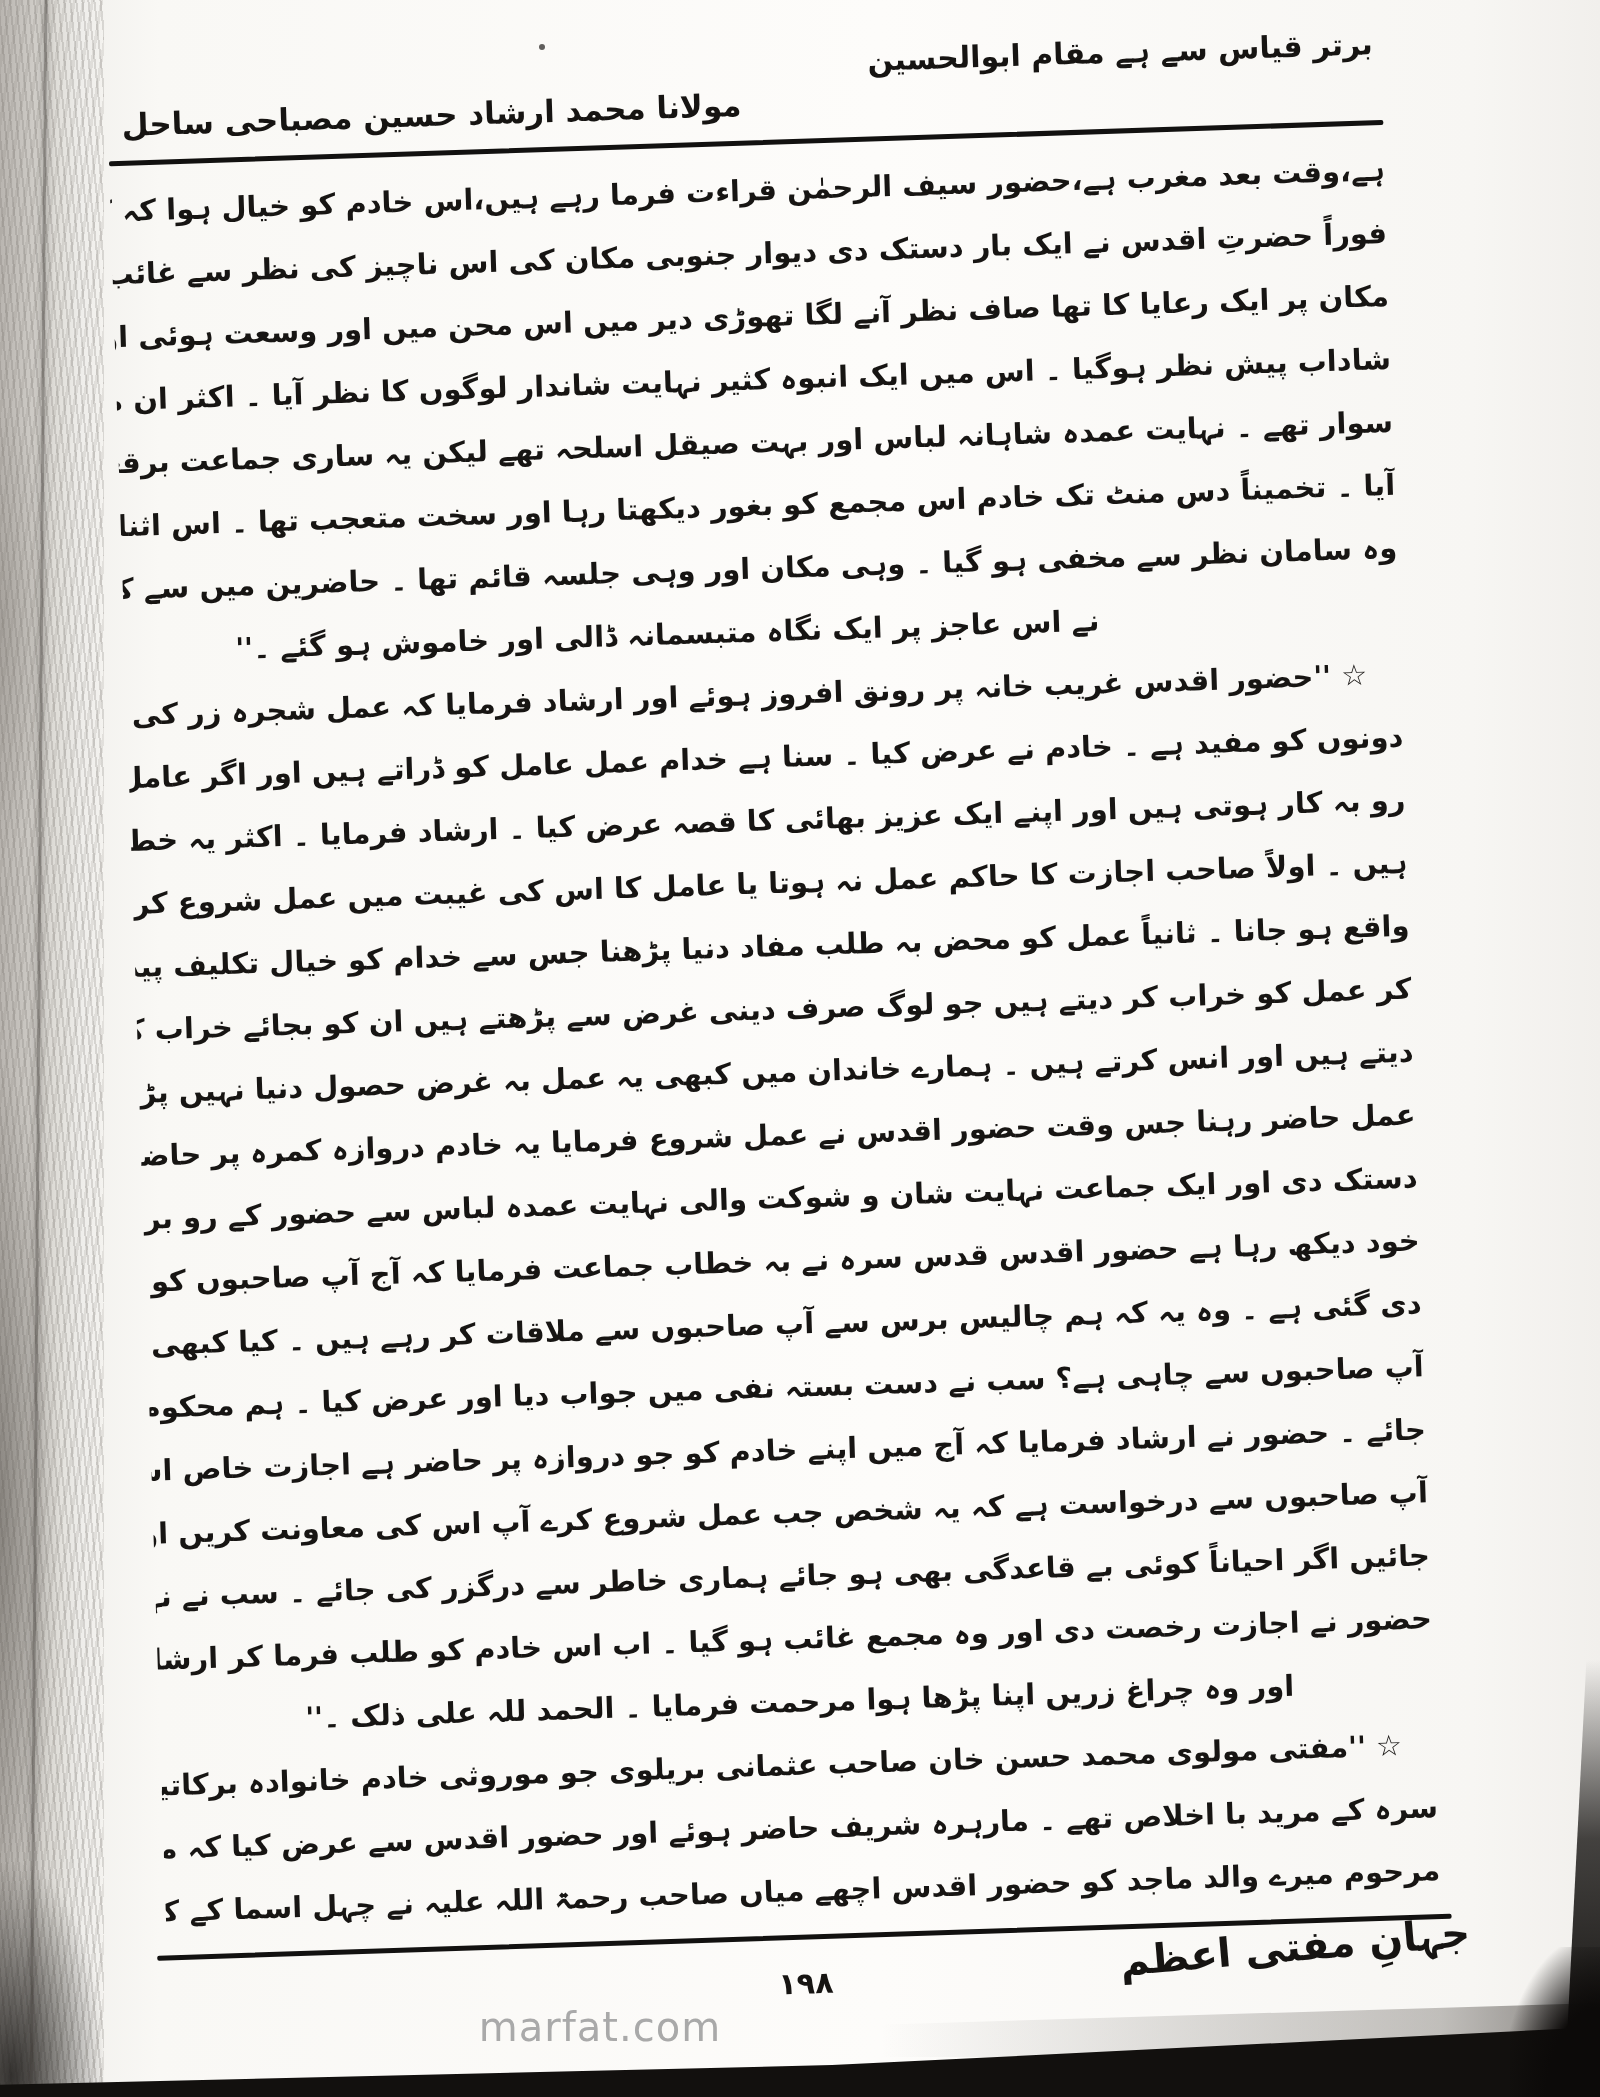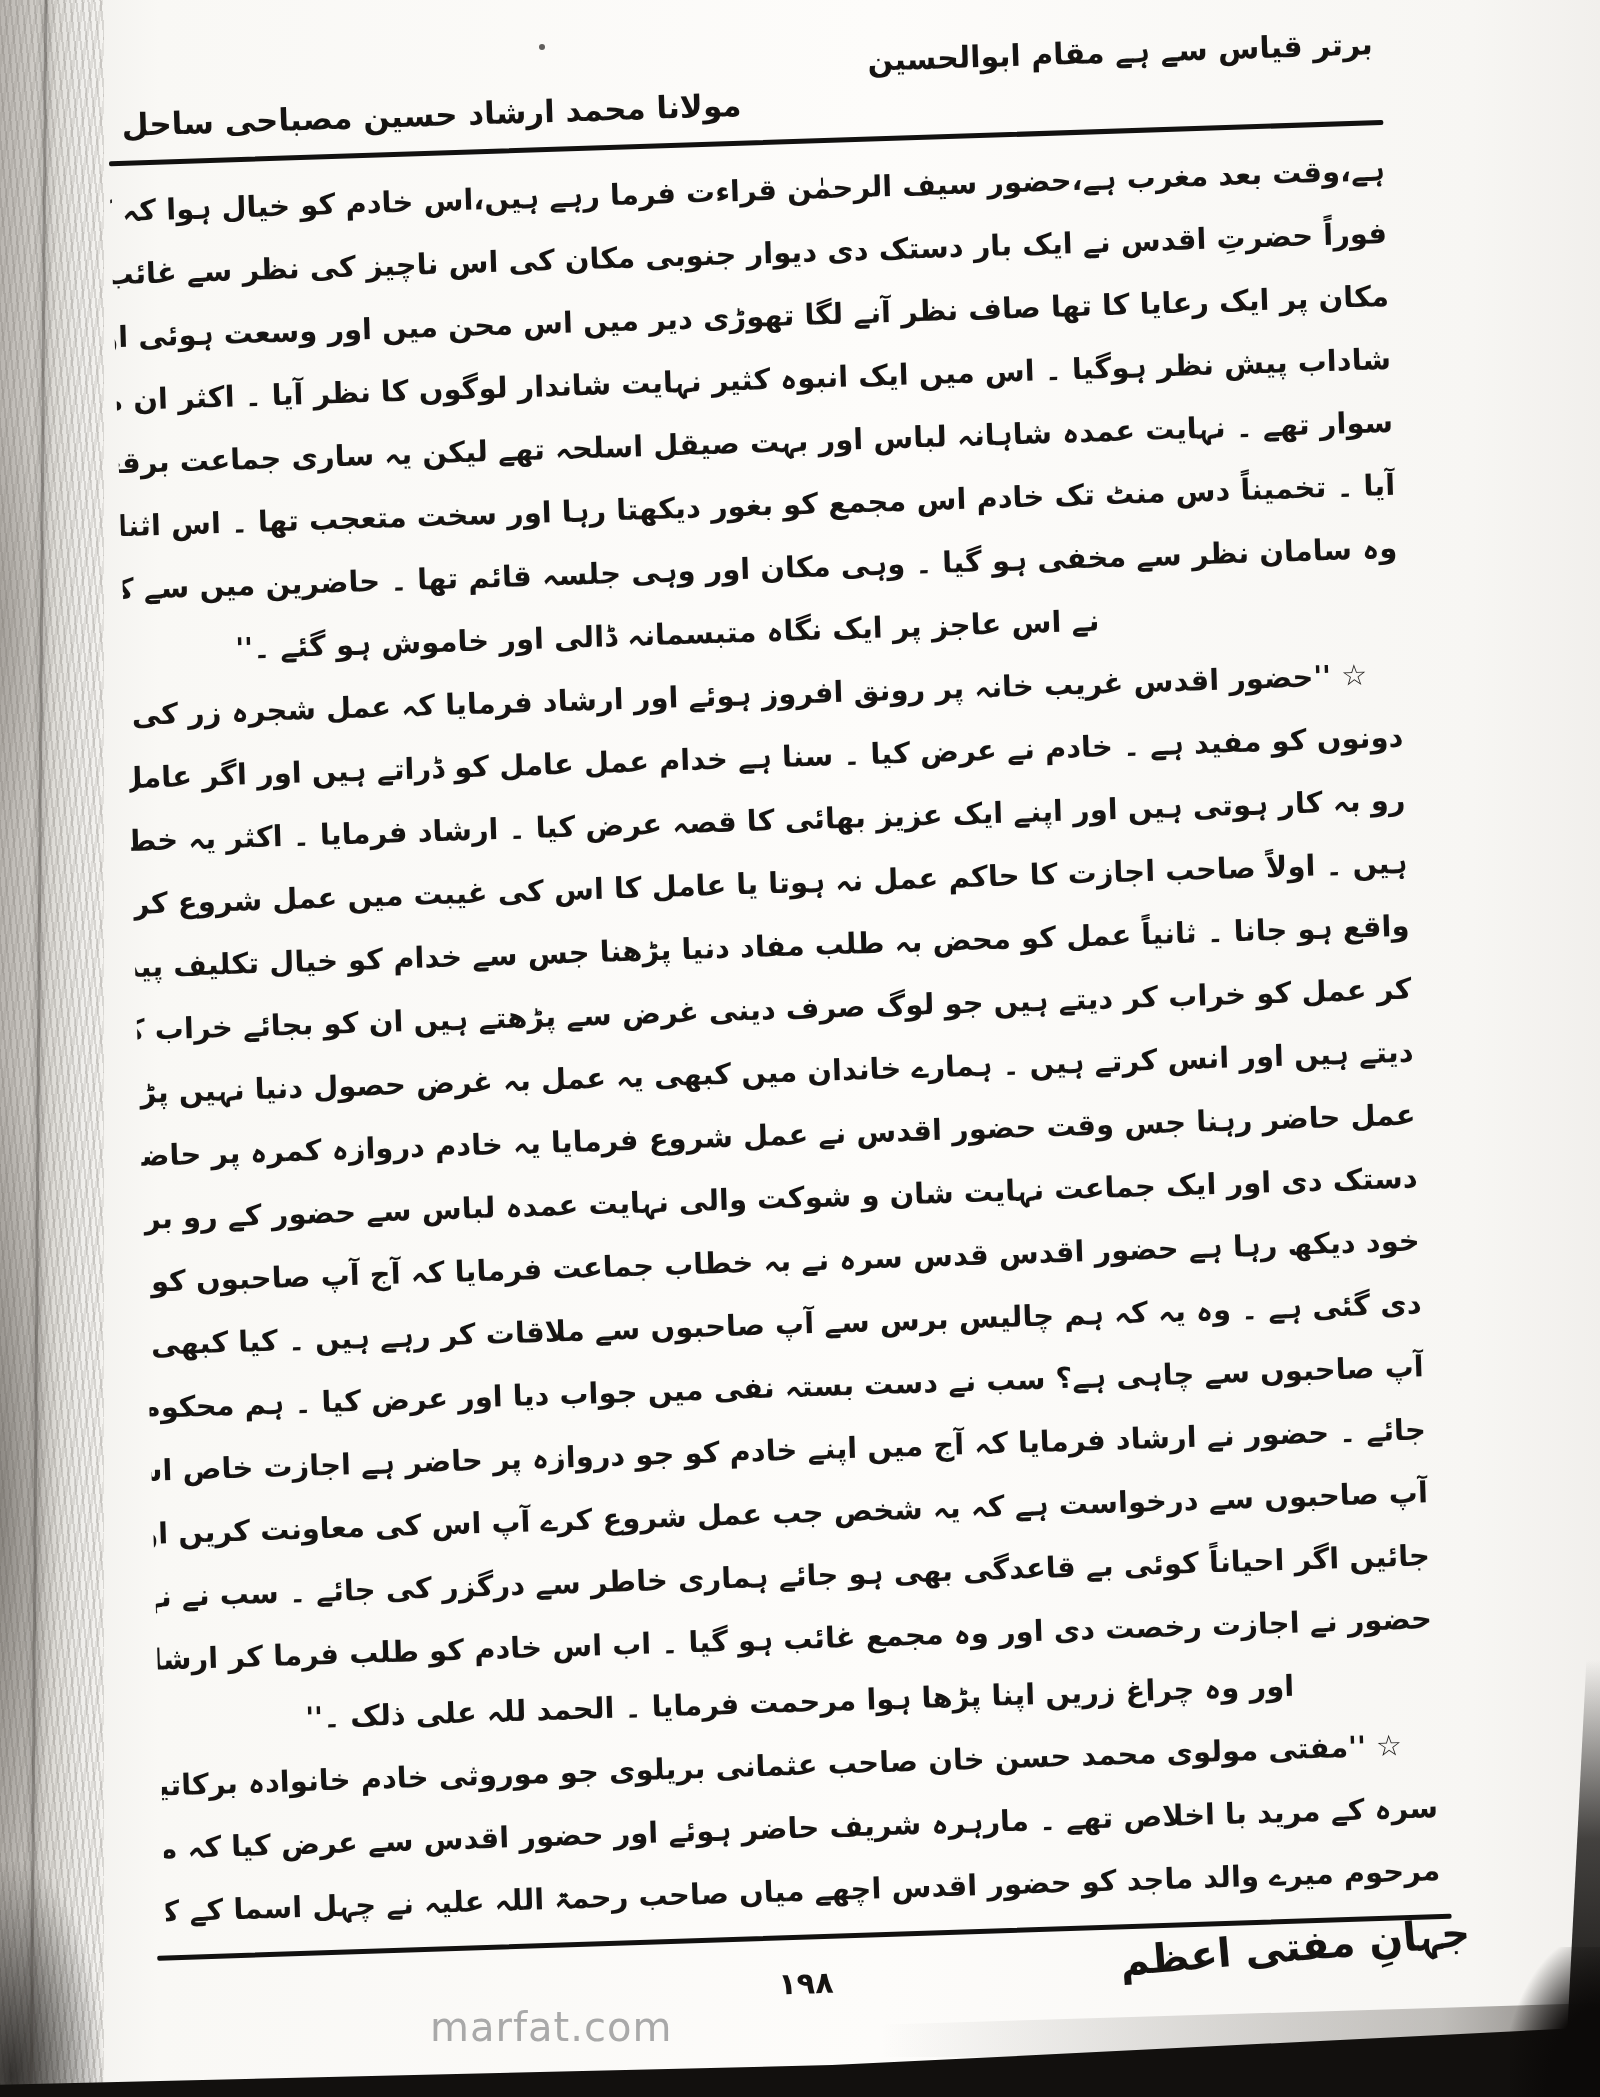--- a/index.html
+++ b/index.html
@@ -44,21 +44,21 @@
         text-align:justify;text-align-last:justify;}
   .line.star{padding-right:34px;}
   .line.end{text-align:right;text-align-last:right;padding-right:300px;}
   .line.end2{text-align:right;text-align-last:right;padding-right:140px;}
   .footer-rule{margin-top:12px;width:1295px;margin-left:-10px;}
   .ftr{position:relative;height:86px;}
   .ftr-book{position:absolute;right:-28px;top:0px;font-size:40px;font-weight:bold;
     direction:rtl;transform:rotate(-3deg);}
   .ftr-page{position:absolute;left:0;right:0;top:26px;text-align:center;
     font-size:30px;font-weight:bold;letter-spacing:2px;}
-  .watermark{position:absolute;left:430px;top:2004px;width:340px;text-align:left;
+  .watermark{position:absolute;left:430px;top:2004px;width:340px;text-align:center;
     font-size:40px;color:#a9a9a9;letter-spacing:1px;}
 </style>
 </head>
 <body>
 
 <div class="page">
 
   <div class="left-edge"></div>
   <div class="spine-line"></div>
   <div class="speck"></div>

